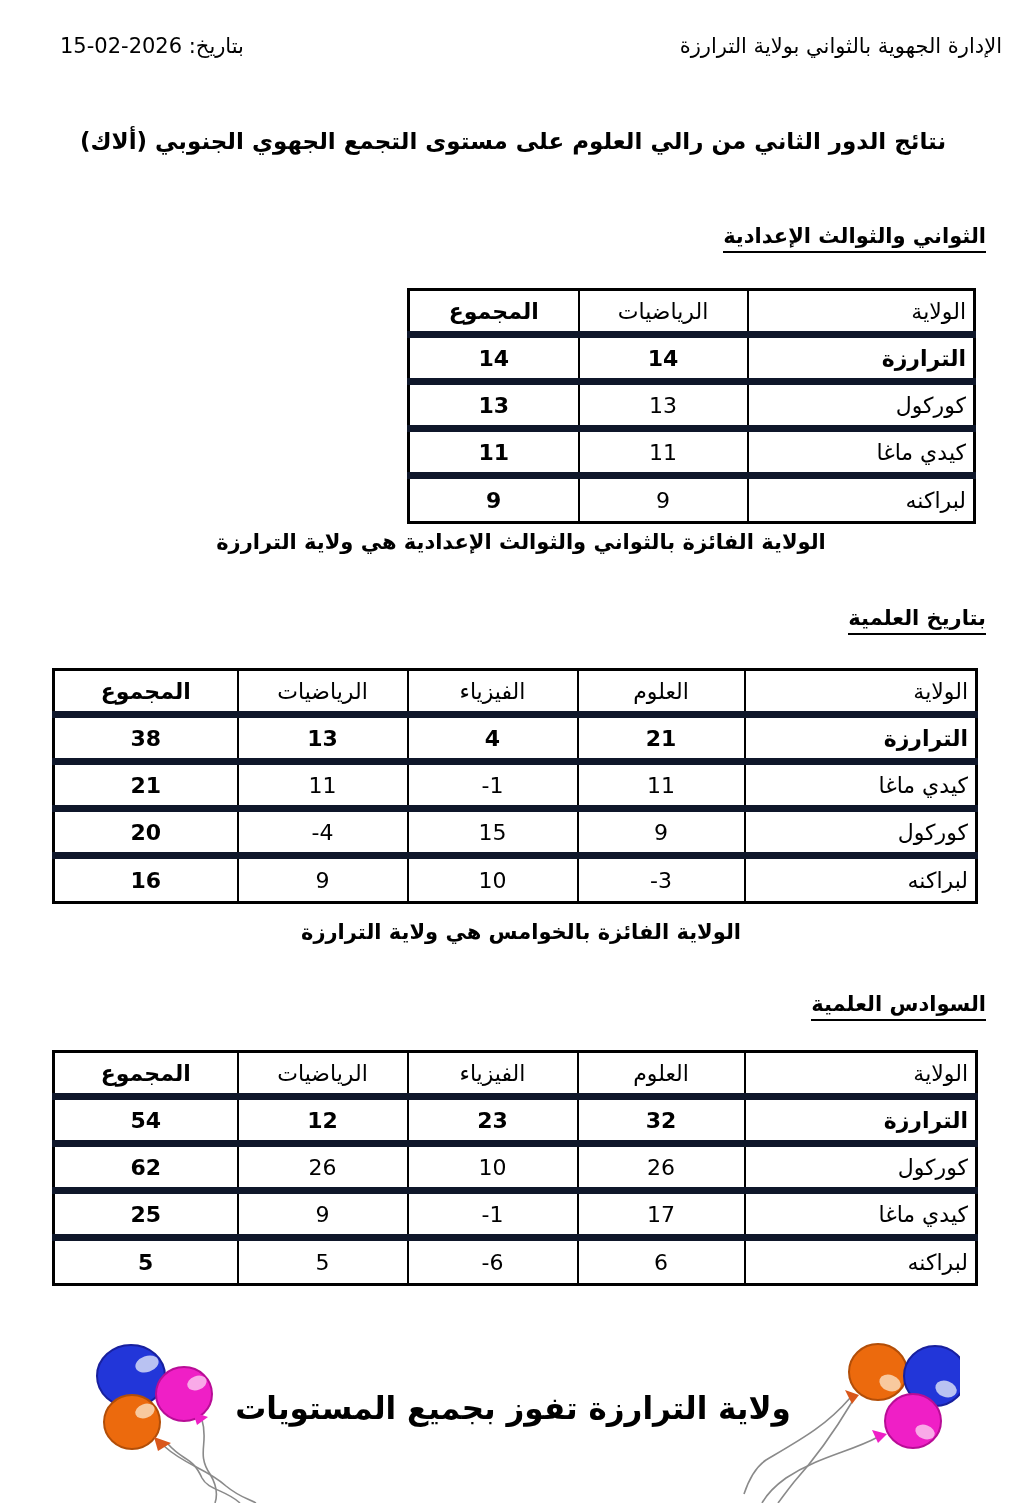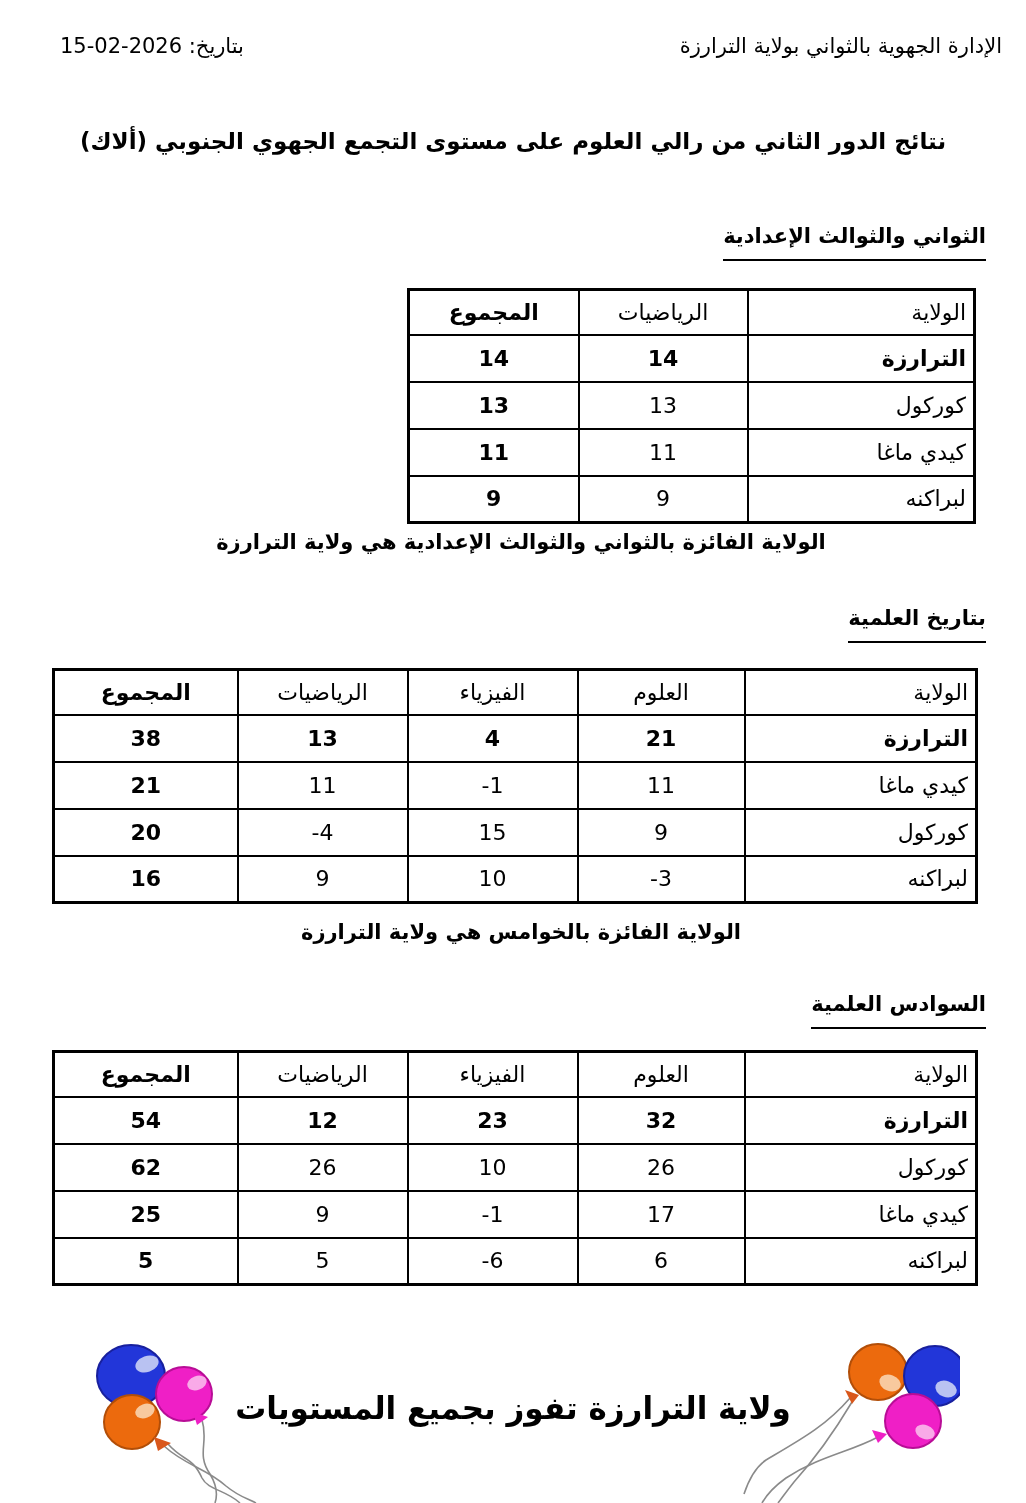--- a/index.html
+++ b/index.html
@@ -7,30 +7,30 @@
     position:relative; width:1026px; height:1503px; margin:0 auto;
     background:#ffffff; color:#000;
     font-family:"DejaVu Sans", sans-serif;
     direction:rtl; overflow:hidden;
   }
   .org   { position:absolute; top:34px;  right:24px; font-size:21px; }
   .date  { position:absolute; top:34px;  left:60px;  font-size:21px; }
   .title { position:absolute; top:128px; left:0; width:100%; text-align:center;
            font-size:23px; font-weight:bold; }
   .sec-heading { position:absolute; right:40px; font-size:21px; font-weight:bold;
-                 border-bottom:2px solid #000; padding-bottom:11px; }
+                 border-bottom:2px solid #000; padding-bottom:3px; }
   #h-sec0 { top:224px; }
   #h-sec1 { top:606px; }
   #h-sec2 { top:992px; }
 
   table { position:absolute; border-collapse:collapse; table-layout:fixed;
           border:3px solid #000; }
   th, td { border:2px solid #000; font-size:22px; overflow:hidden;
            vertical-align:middle; }
-  tbody td, tbody th { border-top:1px solid #0f172a; }
+  tbody td, tbody th { border-top:7px solid #0f172a; }
   thead tr { height:45px; }
   tbody tr { height:47px; }
   .state-col { text-align:right; padding-right:7px; }
   .num-col   { text-align:center; direction:ltr; }
   .b { font-weight:bold; }
 
   #table-0 { top:288px; right:50px; width:566px; }
   #table-1 { top:668px; right:48px; width:923px; }
   #table-2 { top:1050px; right:48px; width:923px; }
 

